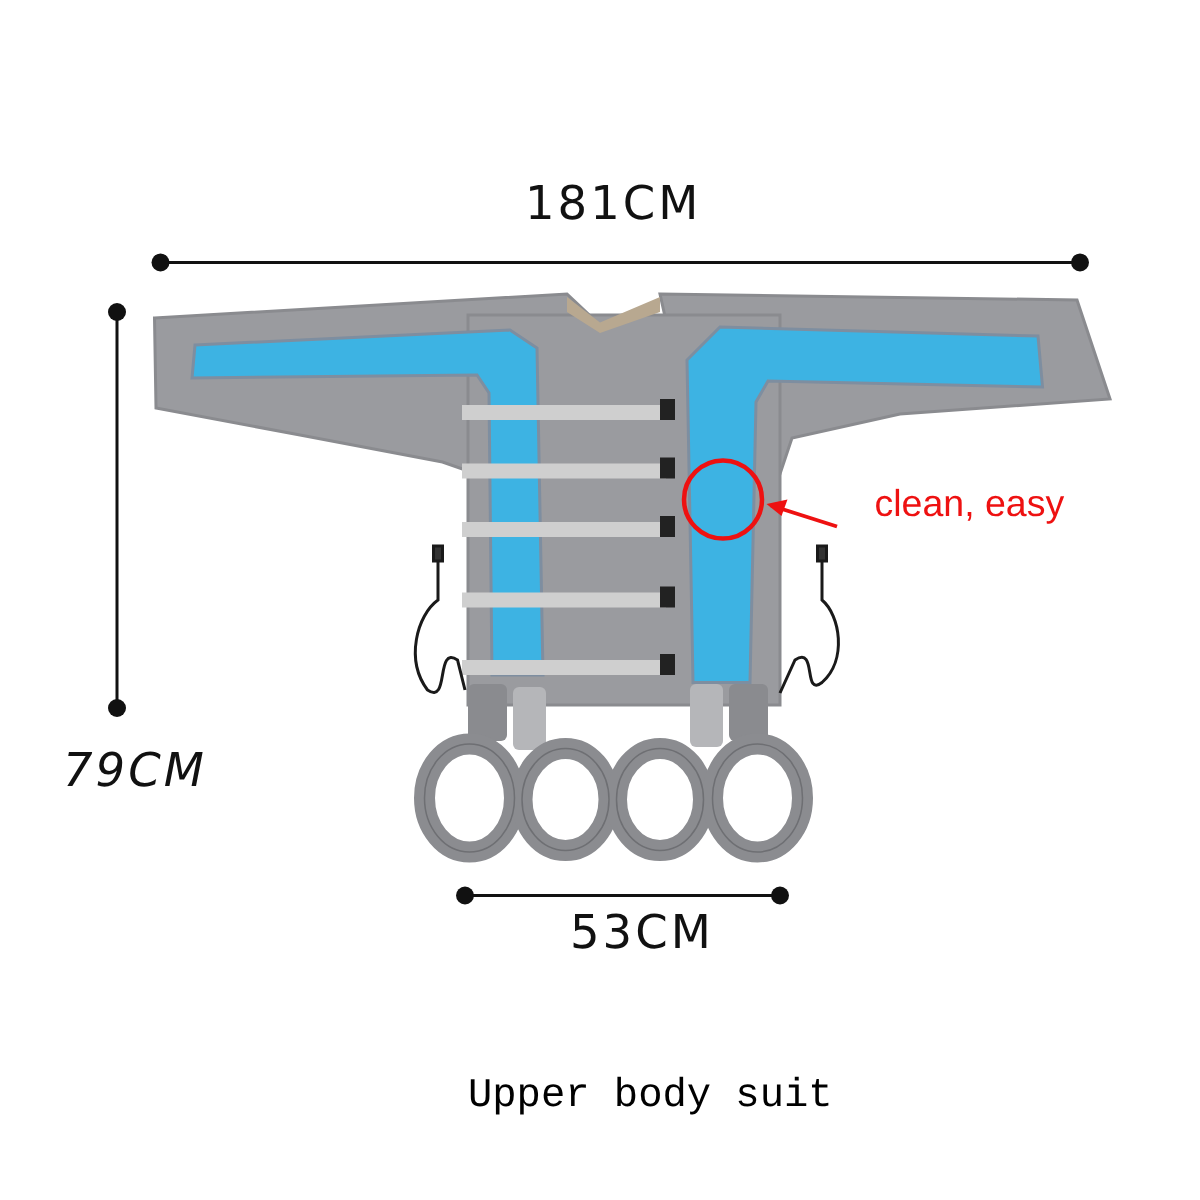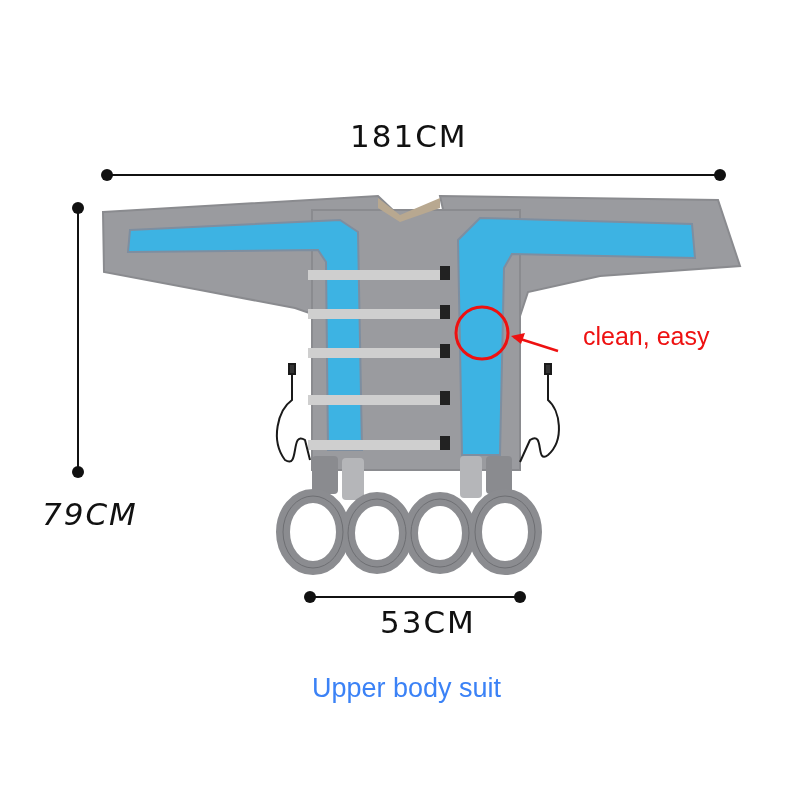--- a/index.html
+++ b/index.html
@@ -1,18 +1,18 @@
 <!DOCTYPE html>
 <html><head>
 <meta charset="utf-8">
 <style>
   html, body { margin: 0; padding: 0; background: #ffffff; }
   body { width: 800px; height: 800px; position: relative; overflow: hidden; font-family: "DejaVu Sans", sans-serif; }
   .dim-label { position: absolute; color: #111; font-family: "DejaVu Sans", sans-serif; font-size: 31px; letter-spacing: 2px; text-align: center; }
-  .caption { position: absolute; color: #3b82f6; font-family: Liberation Sans, sans-serif; font-size: 27px; }
+  .caption { position: absolute; color: #000000; font-family: Liberation Mono, monospace; font-size: 27px; margin-top: 43px; }
   .note { position: absolute; color: #ee1111; font-family: "Liberation Sans", sans-serif; font-size: 25px; line-height: 48px; }
   svg { position: absolute; left: 0; top: 0; }
 </style>
 </head>
 <body>
 
 <svg width="800" height="800" viewBox="0 0 800 800">
 
   <g>
     <line x1="107" y1="175" x2="720" y2="175" stroke="#111" stroke-width="2"></line>

